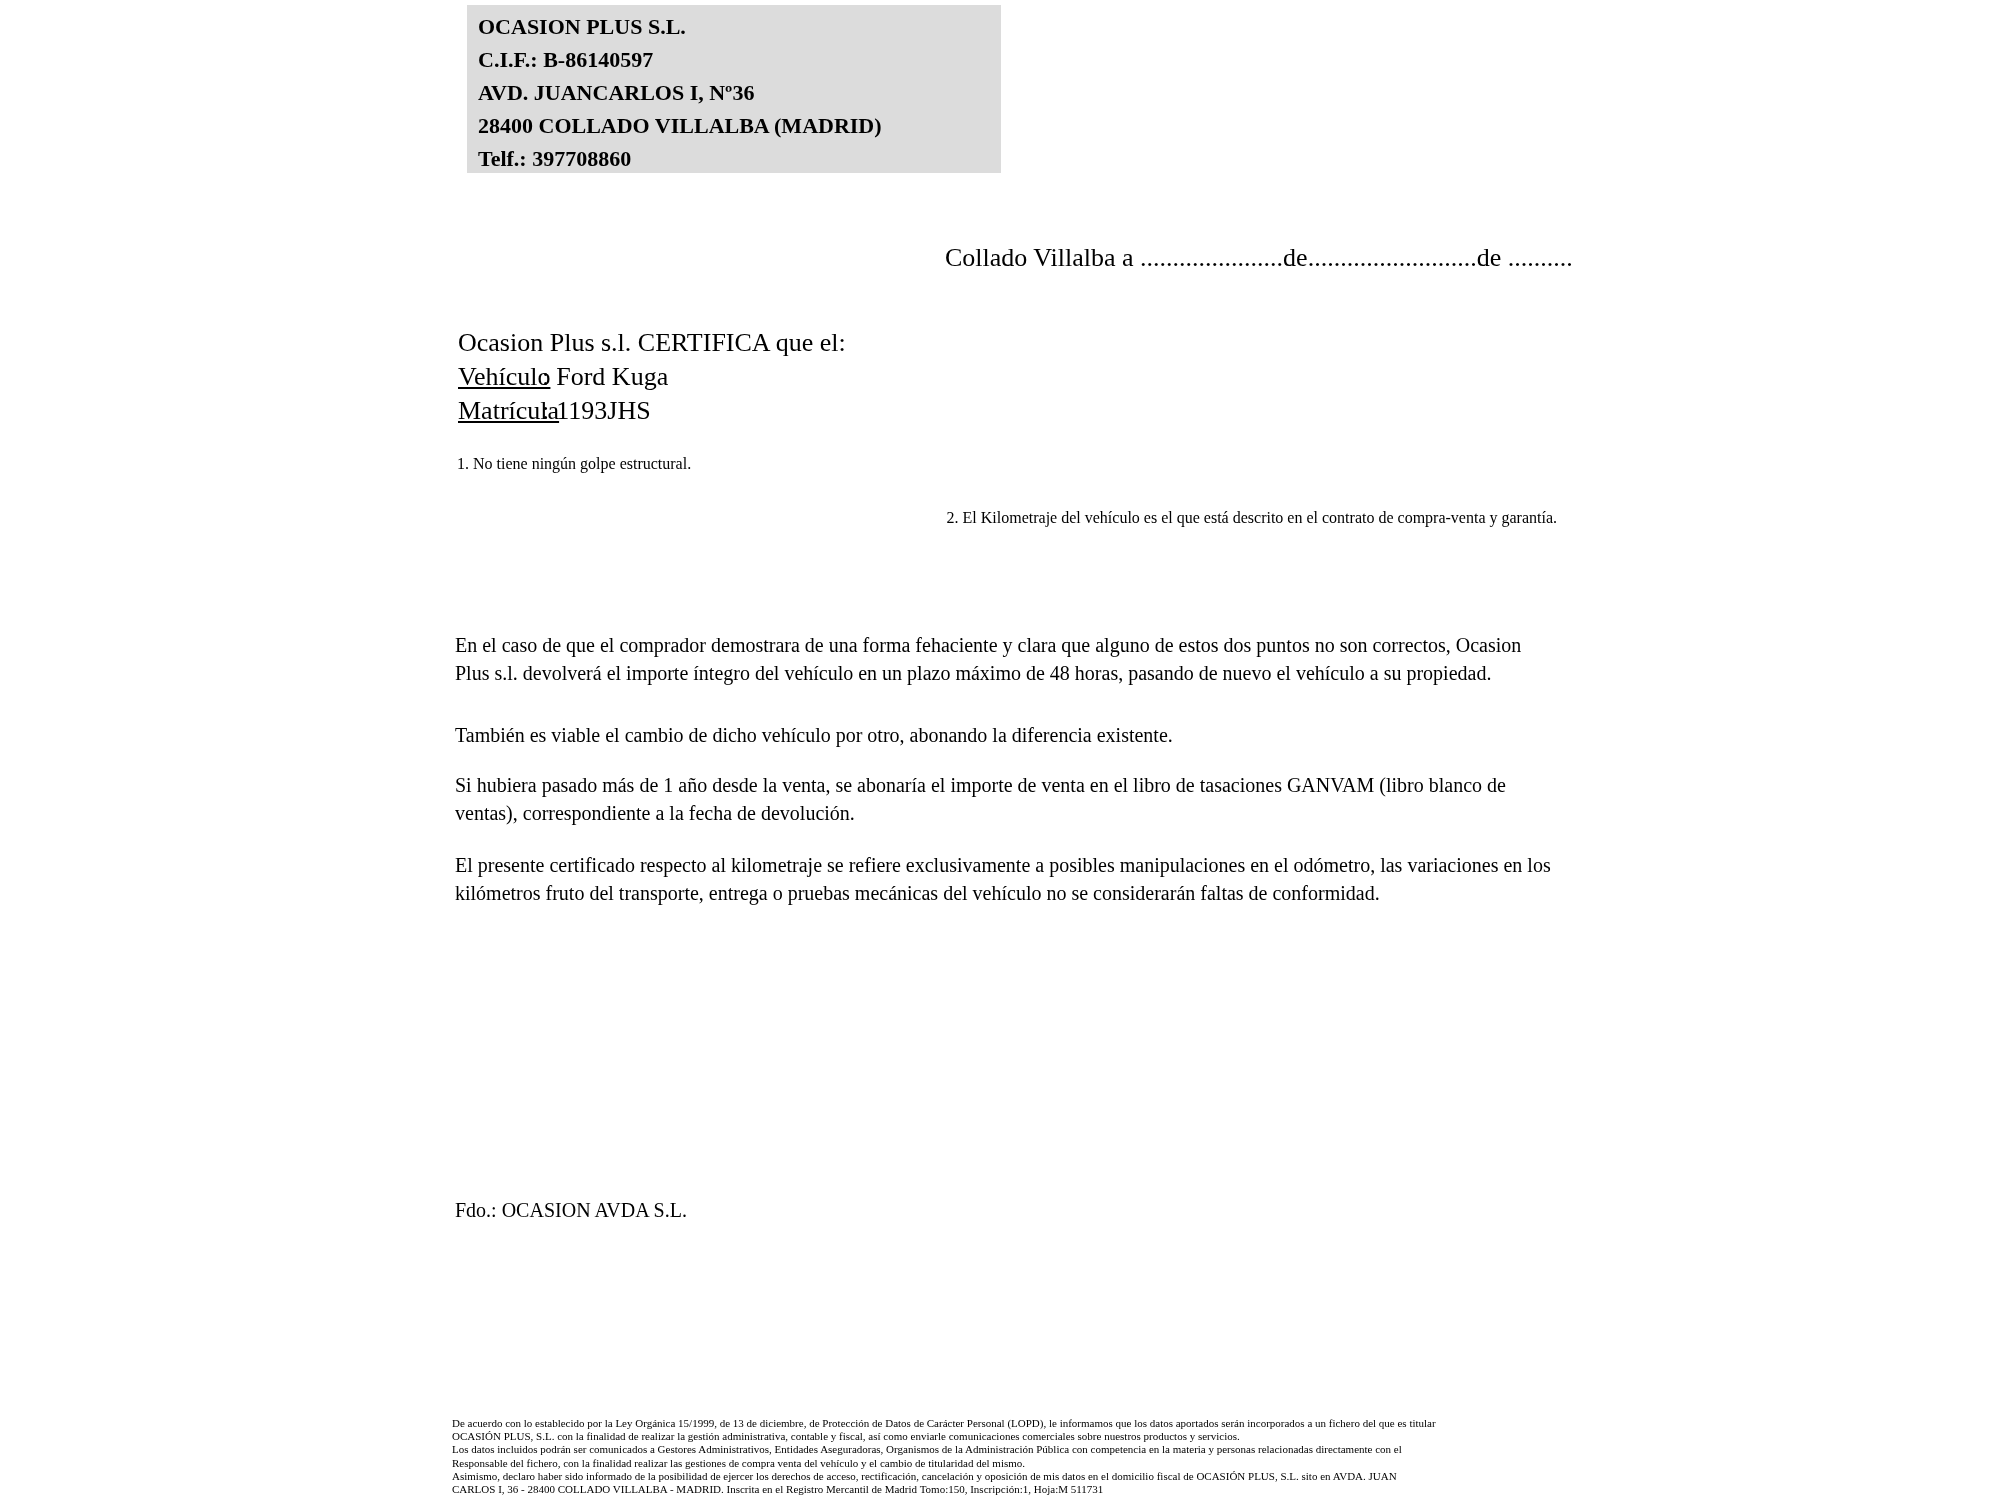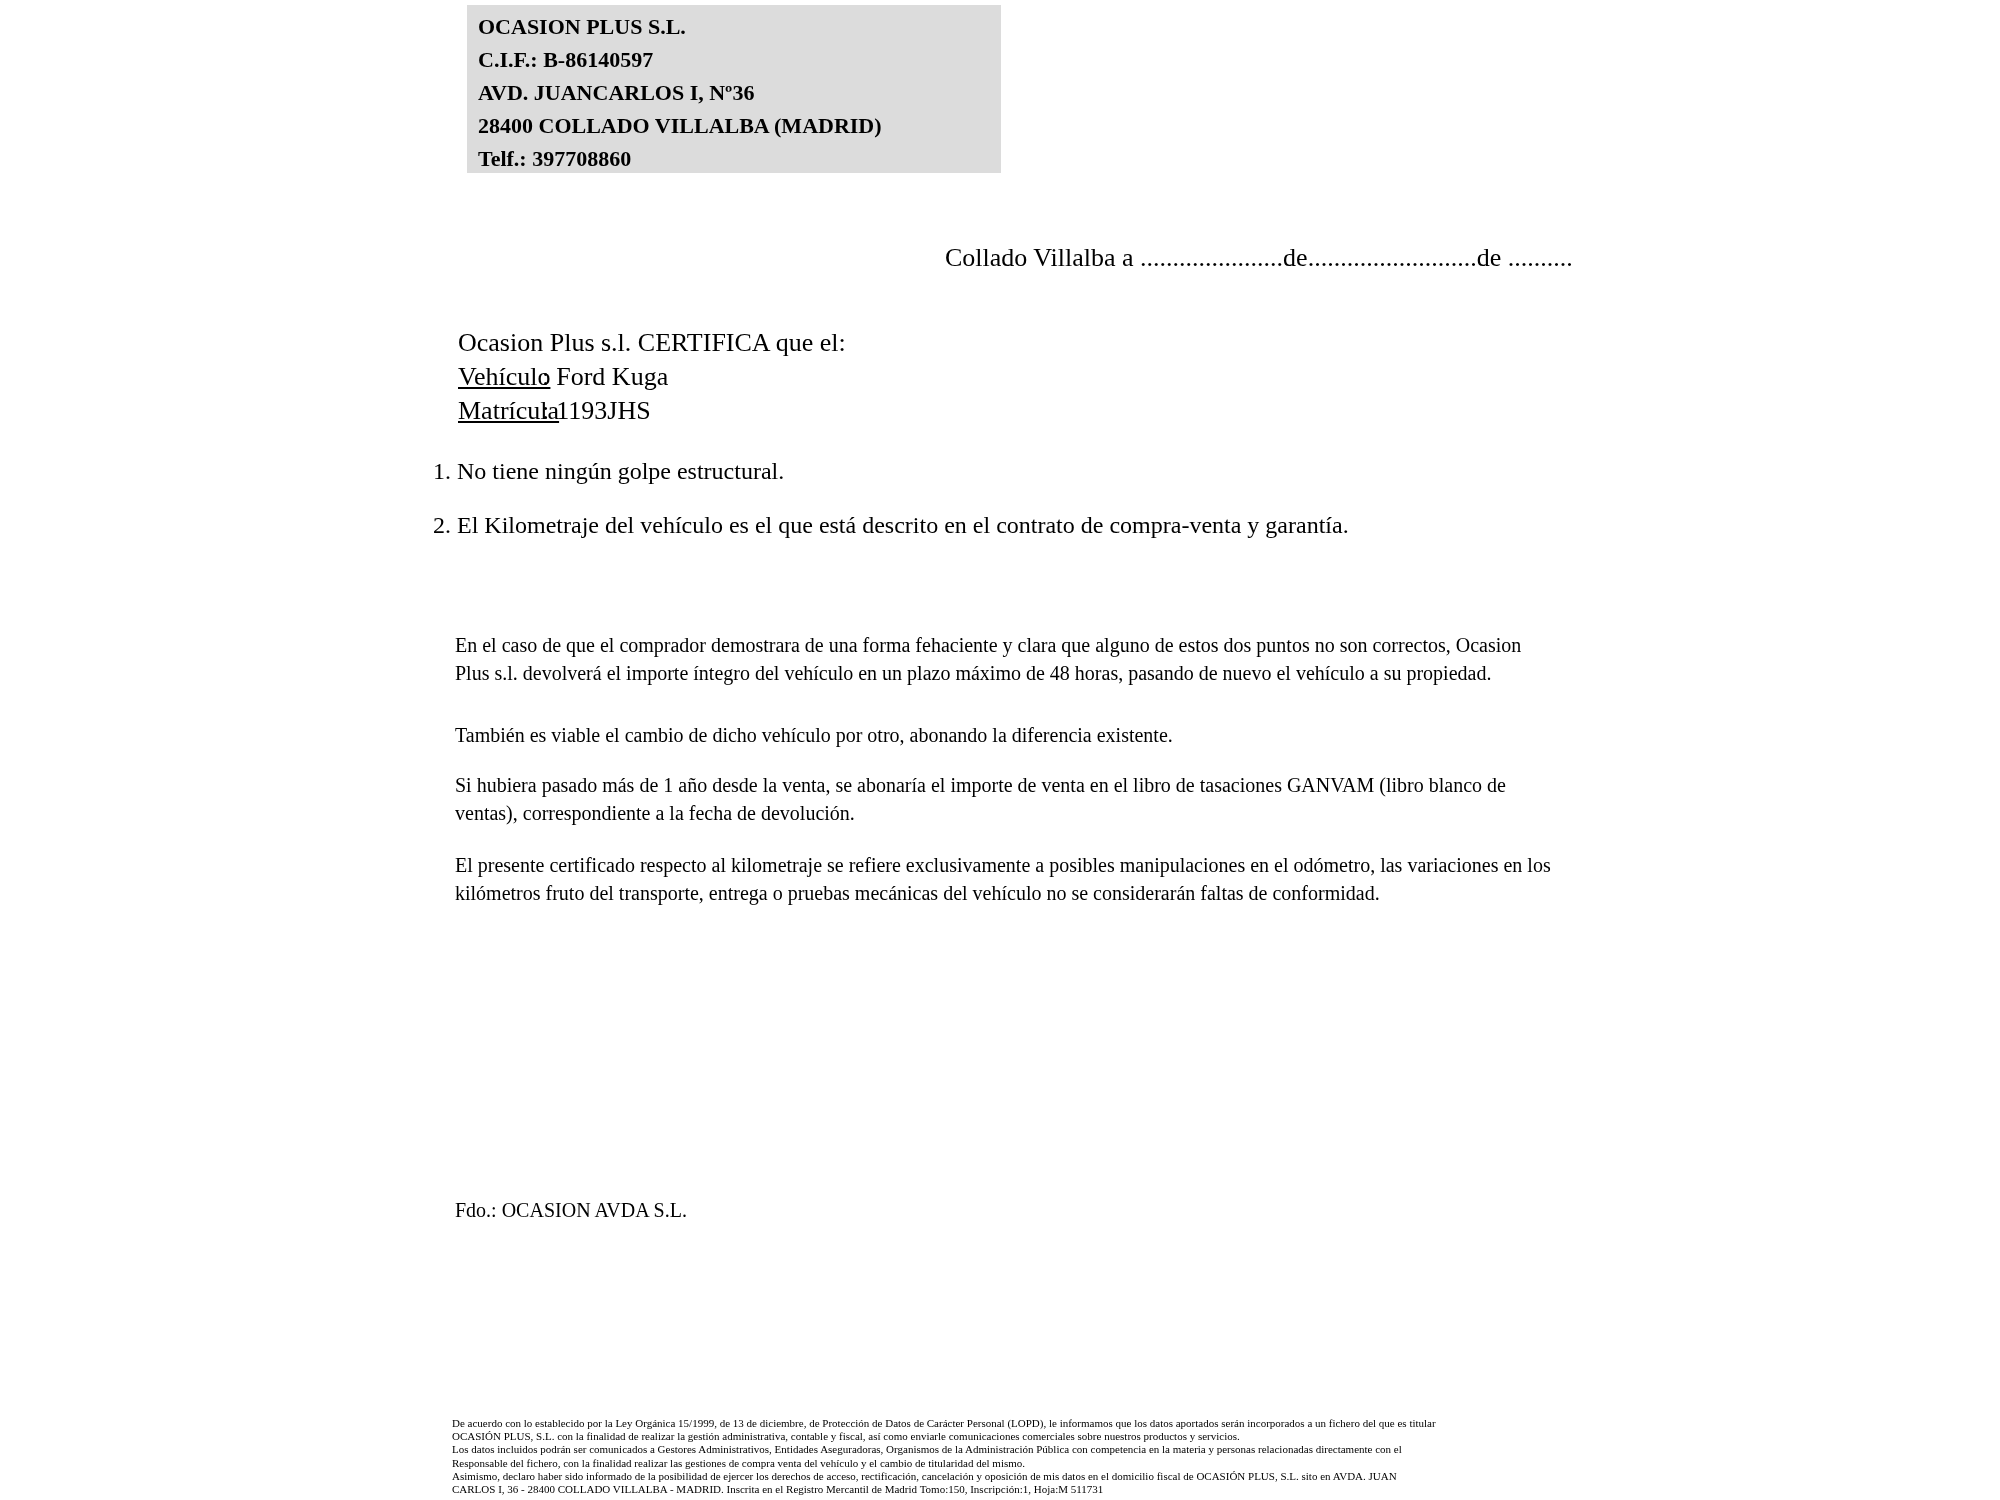--- a/index.html
+++ b/index.html
@@ -38,28 +38,27 @@
     top: 296px;
     font-size: 26px;
     line-height: 34px;
     margin-top: 30px;
   }
   .field-label { display: inline-block; width: 84px; }
   .field-label .u { text-decoration: underline; }
   .field-value { margin-left: 7px; }
   .point {
     position: absolute;
-    left: 433px;
+    left: 457px;
     width: 1100px;
-    font-size: 24px;
+    font-size: 16px;
     line-height: 27px;
-    margin-top: 8px;
   }
   .point-1 { top: 450px; }
-  .point-2 { top: 504px; }
+  .point-2 { top: 504px; text-align: right; }
   .para {
     position: absolute;
     left: 455px;
     width: 1098px;
     font-size: 20px;
     line-height: 27.5px;
   }
   .para-1 { top: 632px; }
   .para-2 { top: 722px; }
   .para-3 { top: 772px; }

